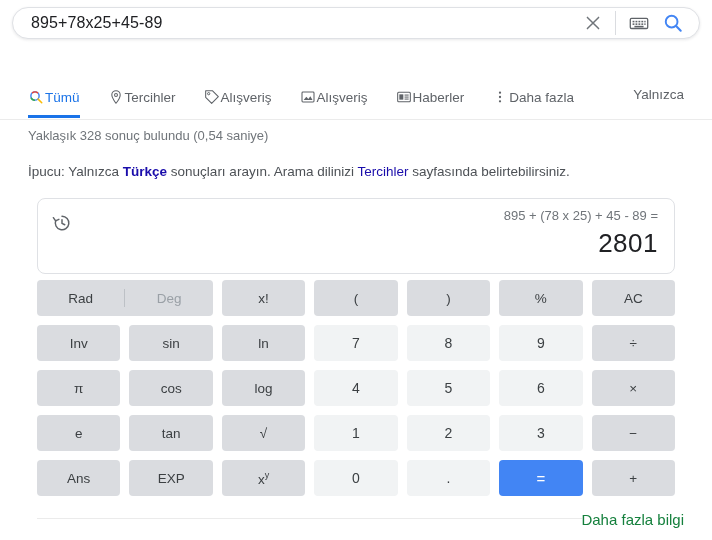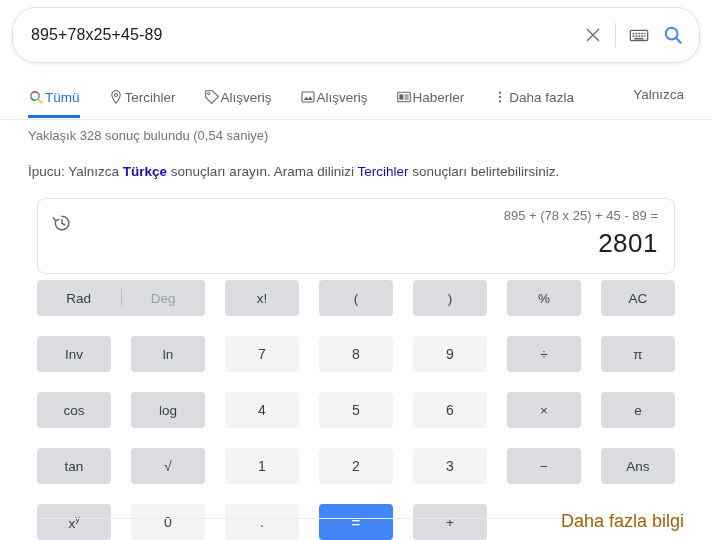--- a/index.html
+++ b/index.html
@@ -8,21 +8,21 @@
     width: 712px; height: 540px;
     background: #ffffff;
     font-family: "Liberation Sans", "DejaVu Sans", sans-serif;
     overflow: hidden;
   }
 
   
   .searchbar-wrap {
     position: absolute;
     left: 12px; top: 7px;
-    width: 688px; height: 56px;
+    width: 688px; height: 32px;
   }
   .searchbar {
     width: 100%; height: 100%;
     border: 1px solid #dfe1e5;
     border-radius: 24px;
     background: #fff;
     display: flex;
     align-items: center;
     box-shadow: 0 1px 3px rgba(32,33,36,.10);
   }
@@ -140,21 +140,21 @@
   }
 
   
   .keypad {
     position: absolute;
     left: 37px; top: 280px;
     width: 638px;
     display: grid;
     grid-template-columns: repeat(7, 1fr);
     grid-auto-rows: 36px;
-    gap: 20px;
+    gap: 9px;
   }
   .key {
     border-radius: 4px;
     background: #dadce0;
     color: #3c4043;
     font-size: 13.5px;
     display: flex;
     align-items: center;
     justify-content: center;
     cursor: pointer;
@@ -187,22 +187,22 @@
   
   .footer-rule {
     position: absolute;
     left: 37px; top: 518px;
     width: 545px; height: 1px;
     background: #ebebeb;
   }
   .more-info {
     position: absolute;
     right: 28px; top: 511px;
-    color: #a16207;
-    font-size: 18px;
+    color: #15803d;
+    font-size: 15px;
     cursor: pointer;
   }
 </style>
 </head>
 <body>
 
 <div class="searchbar-wrap">
   <div class="searchbar">
     <input class="search-input" type="text" value="895+78x25+45-89" placeholder="Ara" style="">
     <div class="sb-icon clear-icon">
@@ -306,21 +306,21 @@
       <span class="tab-label">Daha fazla</span>
     </div>
 
   </div>
   <div class="tools-btn">Yalnızca</div>
 </div>
 
 <div class="result-stats">Yaklaşık 328 sonuç bulundu (0,54 saniye)</div>
 
 <div class="tip-line">
-  <span>İpucu: Yalnızca </span><span class="tip-bold">Türkçe</span><span> sonuçları arayın. Arama dilinizi </span><span class="tip-link">Tercihler</span><span> sonuçları belirtebilirsiniz.</span>
+  <span>İpucu: Yalnızca </span><span class="tip-bold">Türkçe</span><span> sonuçları arayın. Arama dilinizi </span><span class="tip-link">Tercihler</span><span> sayfasında belirtebilirsiniz.</span>
 </div>
 
 <div class="calc-card">
   <span class="hist-icon">
     <svg width="22" height="22" viewBox="0 0 24 24">
       <path d="M12 4.6 A7.4 7.4 0 1 1 5.2 9.2" fill="none" stroke="#5f6368" stroke-width="1.6" stroke-linecap="round"></path>
       <path d="M2.6 6.2 L5.0 9.6 L8.6 8.0" fill="none" stroke="#5f6368" stroke-width="1.6" stroke-linecap="round" stroke-linejoin="round"></path>
       <path d="M12 8.3 L12 12.3 L15 13.9" fill="none" stroke="#5f6368" stroke-width="1.6" stroke-linecap="round"></path>
     </svg>
   </span>
@@ -334,40 +334,42 @@
     <span class="raddeg-sep"></span>
     <span class="raddeg-half off">Deg</span>
   </div>
 
 <div class="key">x!</div>
     <div class="key">(</div>
     <div class="key">)</div>
     <div class="key">%</div>
     <div class="key">AC</div>
     <div class="key">Inv</div>
+    <div class="key">sin</div>
     <div class="key">ln</div>
     <div class="key digit">7</div>
     <div class="key digit">8</div>
     <div class="key digit">9</div>
     <div class="key">÷</div>
     <div class="key">π</div>
     <div class="key">cos</div>
     <div class="key">log</div>
     <div class="key digit">4</div>
     <div class="key digit">5</div>
     <div class="key digit">6</div>
     <div class="key">×</div>
     <div class="key">e</div>
     <div class="key">tan</div>
     <div class="key">√</div>
     <div class="key digit">1</div>
     <div class="key digit">2</div>
     <div class="key digit">3</div>
     <div class="key">−</div>
     <div class="key">Ans</div>
+    <div class="key">EXP</div>
     <div class="key">
       <span>x<sup>y</sup></span>
     </div>
     <div class="key digit">0</div>
     <div class="key digit">.</div>
     <div class="key equals">=</div>
     <div class="key">+</div>
   </div>
 
 <div class="footer-rule"></div>

